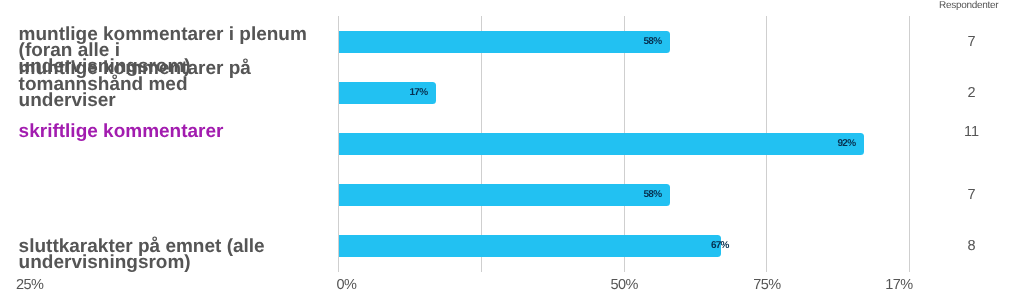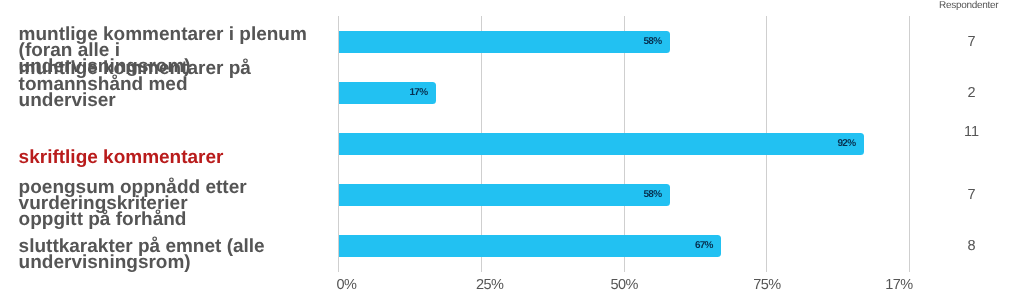--- a/index.html
+++ b/index.html
@@ -36,39 +36,37 @@
   <div class="gridline" style="left: 338.4px; top: 16.4px; height: 255.6px; background: rgb(207, 207, 207);"></div>
   <div class="gridline" style="left: 481.075px; top: 16.4px; height: 255.6px; background: rgb(207, 207, 207);"></div>
   <div class="gridline" style="left: 623.75px; top: 16.4px; height: 255.6px; background: rgb(207, 207, 207);"></div>
   <div class="gridline" style="left: 766.425px; top: 16.4px; height: 255.6px; background: rgb(207, 207, 207);"></div>
   <div class="gridline" style="left: 909.1px; top: 16.4px; height: 255.6px; background: rgb(207, 207, 207);"></div>
 
   <div class="cat-label" style="right: 695.4px; top: 26.86px; color: rgb(85, 85, 85);">muntlige kommentarer i plenum (foran alle i
 undervisningsrom)</div>
   <div class="cat-label" style="right: 695.4px; top: 61px; color: rgb(85, 85, 85);">muntlige kommentarer på tomannshånd med
 underviser</div>
-  <div class="cat-label" style="right: 695.4px; top: 150px; color: #b91c1c;">skriftlige kommentarer</div>
-  <div class="cat-label" style="right: 695.4px; top: 180.22px; color: rgb(85, 85, 85);">poengsum oppnådd etter vurderingskriterier
-oppgitt på forhånd</div>
+  <div class="cat-label" style="right: 695.4px; top: 124px; color: #a21caf;">skriftlige kommentarer</div>
   <div class="cat-label" style="right: 695.4px; top: 239.34px; color: rgb(85, 85, 85);">sluttkarakter på emnet (alle undervisningsrom)</div>
 
   <div class="bar" style="left: 338.9px; width: 331.006px; top: 30.96px; height: 22px; background: rgb(34, 193, 242);"></div>
   <div class="bar" style="left: 338.9px; width: 97.019px; top: 82.08px; height: 22px; background: rgb(34, 193, 242);"></div>
   <div class="bar" style="left: 338.9px; width: 525.044px; top: 133.2px; height: 22px; background: rgb(34, 193, 242);"></div>
   <div class="bar" style="left: 338.9px; width: 331.006px; top: 184.32px; height: 22px; background: rgb(34, 193, 242);"></div>
   <div class="bar" style="left: 338.9px; width: 382.369px; top: 235.44px; height: 22px; background: rgb(34, 193, 242);"></div>
 
   <div class="bar-val" style="left: 338.9px; width: 322.406px; top: 30.76px; color: rgb(6, 48, 80);">58%</div>
   <div class="bar-val" style="left: 338.9px; width: 88.419px; top: 81.88px; color: rgb(6, 48, 80);">17%</div>
   <div class="bar-val" style="left: 338.9px; width: 516.444px; top: 133px; color: rgb(6, 48, 80);">92%</div>
   <div class="bar-val" style="left: 338.9px; width: 322.406px; top: 184.12px; color: rgb(6, 48, 80);">58%</div>
-  <div class="bar-val" style="left: 338.9px; width: 373.769px; top: 235.24px; color: rgb(6, 48, 80);">67%</div>
+  <div class="bar-val" style="left: 338.9px; width: 373.769px; top: 235.24px; color: rgb(6, 48, 80); padding-left: 16px;">67%</div>
 
   <div class="axis-label" style="color: rgb(85, 85, 85); left: 336.6px;">0%</div>
-  <div class="axis-label" style="color: rgb(85, 85, 85); left: 8px; width: 963.15px; text-align: center;">25%</div>
+  <div class="axis-label" style="color: rgb(85, 85, 85); left: 16px; width: 963.15px; text-align: left;">25%</div>
   <div class="axis-label" style="color: rgb(85, 85, 85); left: 0px; width: 1248.5px; text-align: center;">50%</div>
   <div class="axis-label" style="color: rgb(85, 85, 85); left: 0px; width: 1533.85px; text-align: center;">75%</div>
   <div class="axis-label" style="color: rgb(85, 85, 85); left: 0px; width: 912.5px; text-align: right;">17%</div>
 
   <div class="resp-head" style="color: rgb(85, 85, 85);">Respondenter</div>
   <div class="resp-val" style="top: 33.96px; color: rgb(85, 85, 85);">7</div>
   <div class="resp-val" style="top: 85.08px; color: rgb(85, 85, 85);">2</div>
   <div class="resp-val" style="top: 124px; color: rgb(85, 85, 85);">11</div>
   <div class="resp-val" style="top: 187.32px; color: rgb(85, 85, 85);">7</div>
   <div class="resp-val" style="top: 238.44px; color: rgb(85, 85, 85);">8</div>

